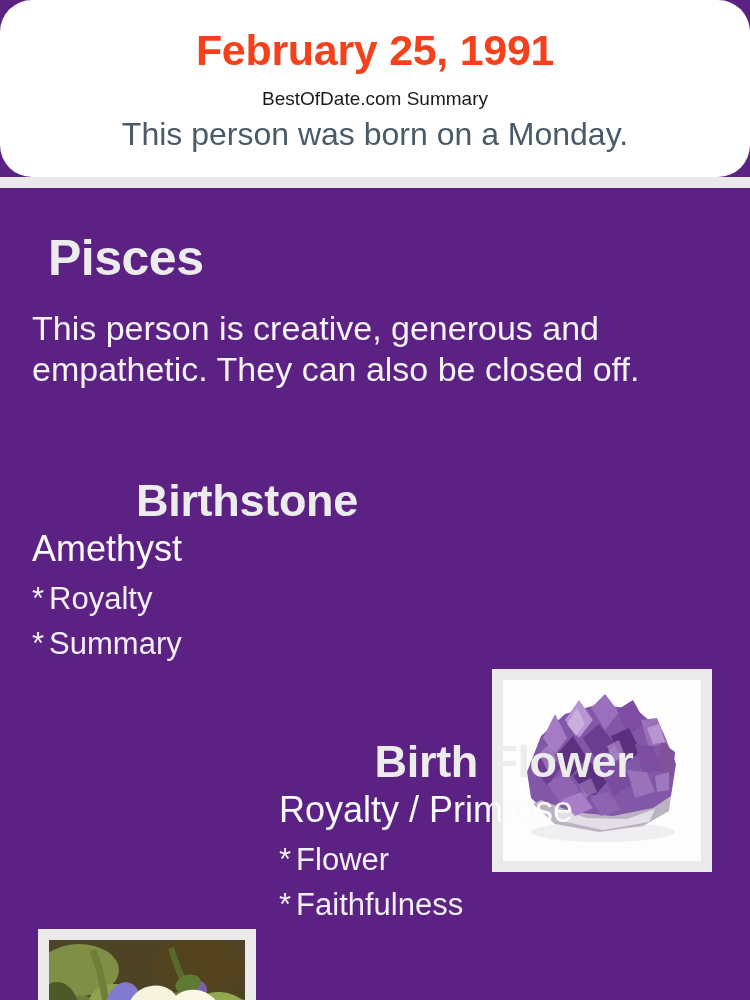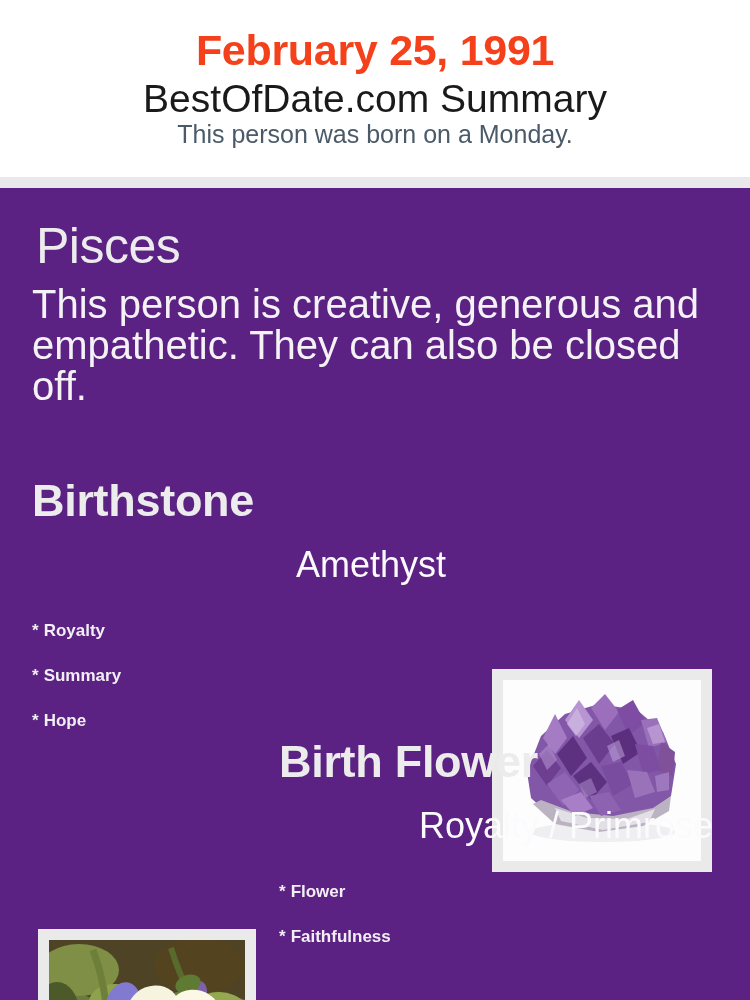--- a/index.html
+++ b/index.html
@@ -25,42 +25,43 @@
   
   .header {
     position: absolute;
     left: 0;
     top: 0;
     width: 750px;
     height: 177px;
     background: #ffffff;
     text-align: center;
     box-sizing: border-box;
+    border-radius: 32px;
   }
   .header-date {
     margin: 0;
     padding-top: 24px;
     font-size: 43px;
     font-weight: bold;
     line-height: 52px;
     color: #f4411c;
     letter-spacing: -0.3px;
   }
   .header-sub {
     margin: 0;
     padding-top: 6px;
-    font-size: 39px;
+    font-size: 19px;
     font-weight: normal;
     line-height: 34px;
     color: #1a1a1a;
   }
   .header-note {
     margin: 0;
     padding-top: 3px;
-    font-size: 25px;
+    font-size: 32px;
     font-weight: normal;
     line-height: 30px;
     color: #4a5a68;
   }
   .header-rule {
     position: absolute;
     left: 0;
     top: 177px;
     width: 750px;
     height: 11px;
@@ -78,69 +79,69 @@
   }
 
   
   .zodiac {
     position: absolute;
     left: 32px;
     top: 26px;
     width: 690px;
   }
   .zodiac-title {
-    margin: 4px;
+    margin: 16px;
     font-size: 50px;
-    font-weight: normal;
+    font-weight: bold;
     line-height: 56px;
     color: #ececec;
     letter-spacing: -0.5px;
   }
   .zodiac-desc {
     margin: 0;
     padding-top: 6px;
-    font-size: 40px;
+    font-size: 34px;
     font-weight: normal;
     line-height: 41px;
     color: #f4f2f5;
     max-width: 668px;
   }
 
   
   .birthstone {
     position: absolute;
     left: 32px;
     top: 287px;
     width: 430px;
   }
   .section-title {
     margin: 0;
     font-size: 45px;
     font-weight: bold;
     line-height: 52px;
     color: #ececec;
     letter-spacing: -0.3px;
+    text-align: center;
   }
   .section-subtitle {
-    margin: 16px;
+    margin: 0;
     padding-top: 1px;
     font-size: 36px;
     font-weight: normal;
     line-height: 42px;
     color: #fbfafc;
-    text-align: right;
   }
   .trait-list {
     margin: 0;
     padding: 6px 0 0 0;
     list-style: none;
   }
   .trait-item {
-    font-size: 17px;
-    font-weight: bold;
+    font-size: 31px;
+    font-weight: normal;
     line-height: 45px;
     color: #f2eff4;
     white-space: nowrap;
   }
   .trait-star {
     padding-right: 5px;
   }
 
   
   .photo-frame {
@@ -210,23 +211,20 @@
 
     <div class="birthstone">
       <h2 class="section-title">Birthstone</h2>
       <p class="section-subtitle">Amethyst</p>
       <ul class="trait-list">
         <li class="trait-item">
           <span class="trait-star">*</span><span>Royalty</span>
         </li>
         <li class="trait-item">
           <span class="trait-star">*</span><span>Summary</span>
-        </li>
-        <li class="trait-item">
-          <span class="trait-star">*</span><span>Hope</span>
         </li>
       </ul>
     </div>
 
     <div class="photo-frame amethyst-frame">
       <div class="photo-inner amethyst-inner">
         <svg class="crystal-svg" viewBox="0 0 198 181" preserveAspectRatio="xMidYMid meet">
           <rect x="0" y="0" width="198" height="181" fill="#fdfdfd"></rect>
 
           <ellipse cx="100" cy="152" rx="72" ry="10" fill="#efeef0"></ellipse>

